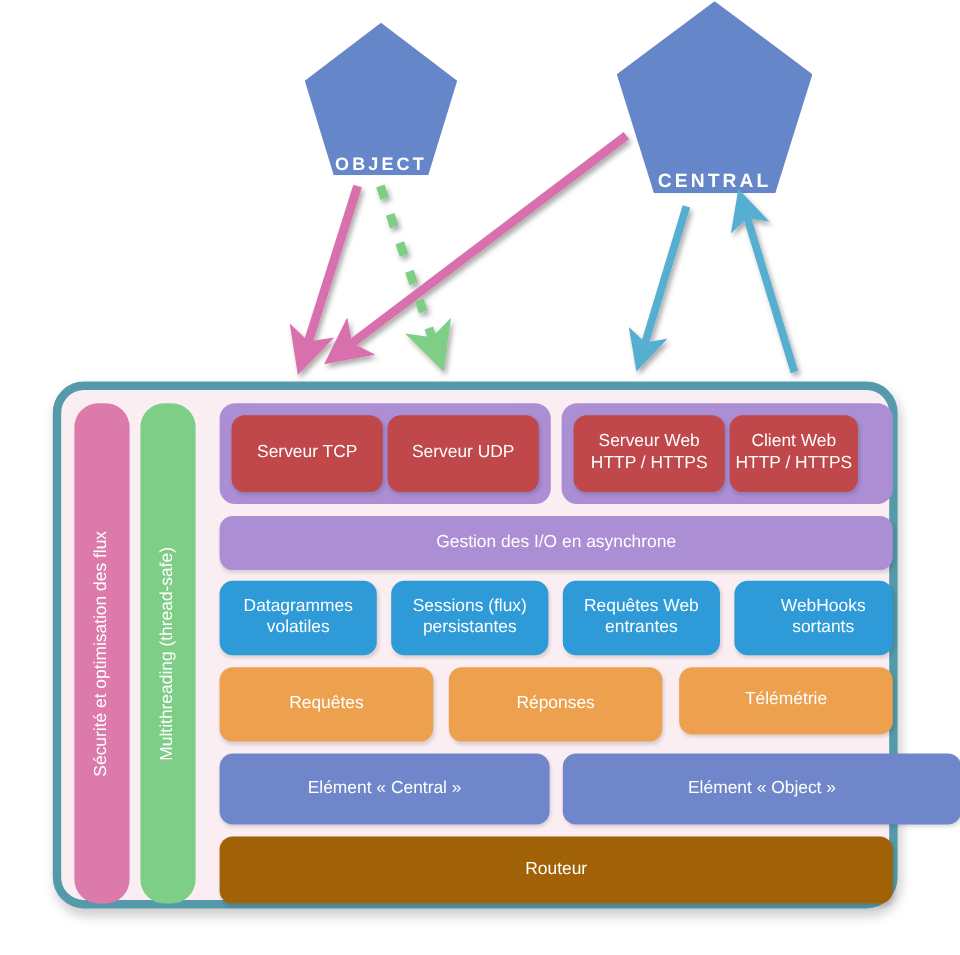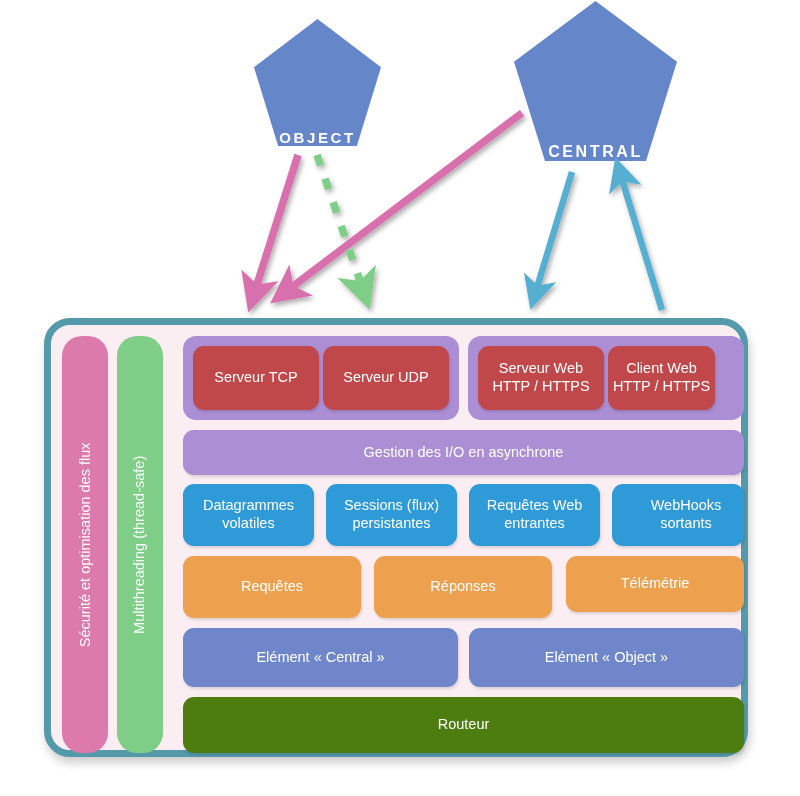--- a/index.html
+++ b/index.html
@@ -94,21 +94,21 @@
     white-space: nowrap;
     font-size: 14.5px;
   }
 
   .grp-purple  { background: #ab8ed4; border-radius: 13px; }
   .bar-purple  { background: #ab8ed4; }
   .box-red     { background: #c0474a; }
   .box-blue    { background: #2e9ad8; }
   .box-orange  { background: #eda04e; }
   .box-peri    { background: #6f87ca; }
-  .box-teal    { background: #4d7c0f; }
+  .box-teal    { background: #a16207; }
 </style>
 </head>
 <body>
 
 <div id="canvas">
 
   <div class="pentagon" id="pent-object">
     <span class="plabel">OBJECT</span>
   </div>
 
@@ -224,21 +224,21 @@
       </div>
 
       <div class="blk box-orange shadowed" style="left:504px; top:220px; width:178px; height:56px;">
         <span>Télémétrie</span>
       </div>
 
       <div class="blk box-peri shadowed" style="left:121px; top:292px; width:275px; height:59px;">
         <span>Elément « Central »</span>
       </div>
 
-      <div class="blk box-peri shadowed" style="left:407px; top:292px; width:275px; height:59px;">
+      <div class="blk box-peri shadowed" style="left:407px; top:292px; width:332px; height:59px;">
         <span>Elément « Object »</span>
       </div>
 
       <div class="blk box-teal shadowed" style="left:121px; top:361px; width:561px; height:56px;">
         <span>Routeur</span>
       </div>
 
     </div>
   </div>
 

